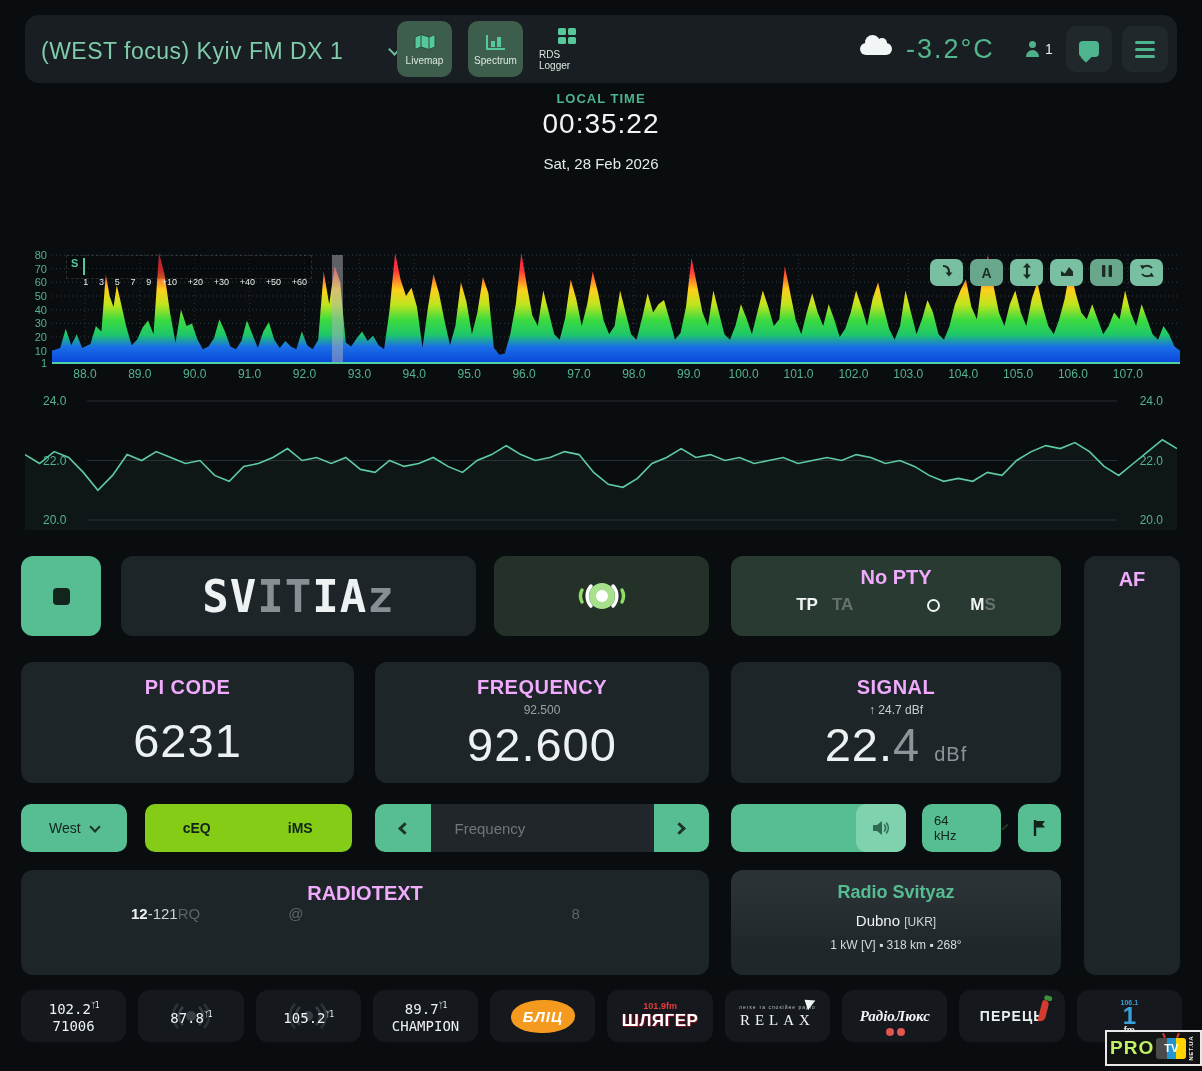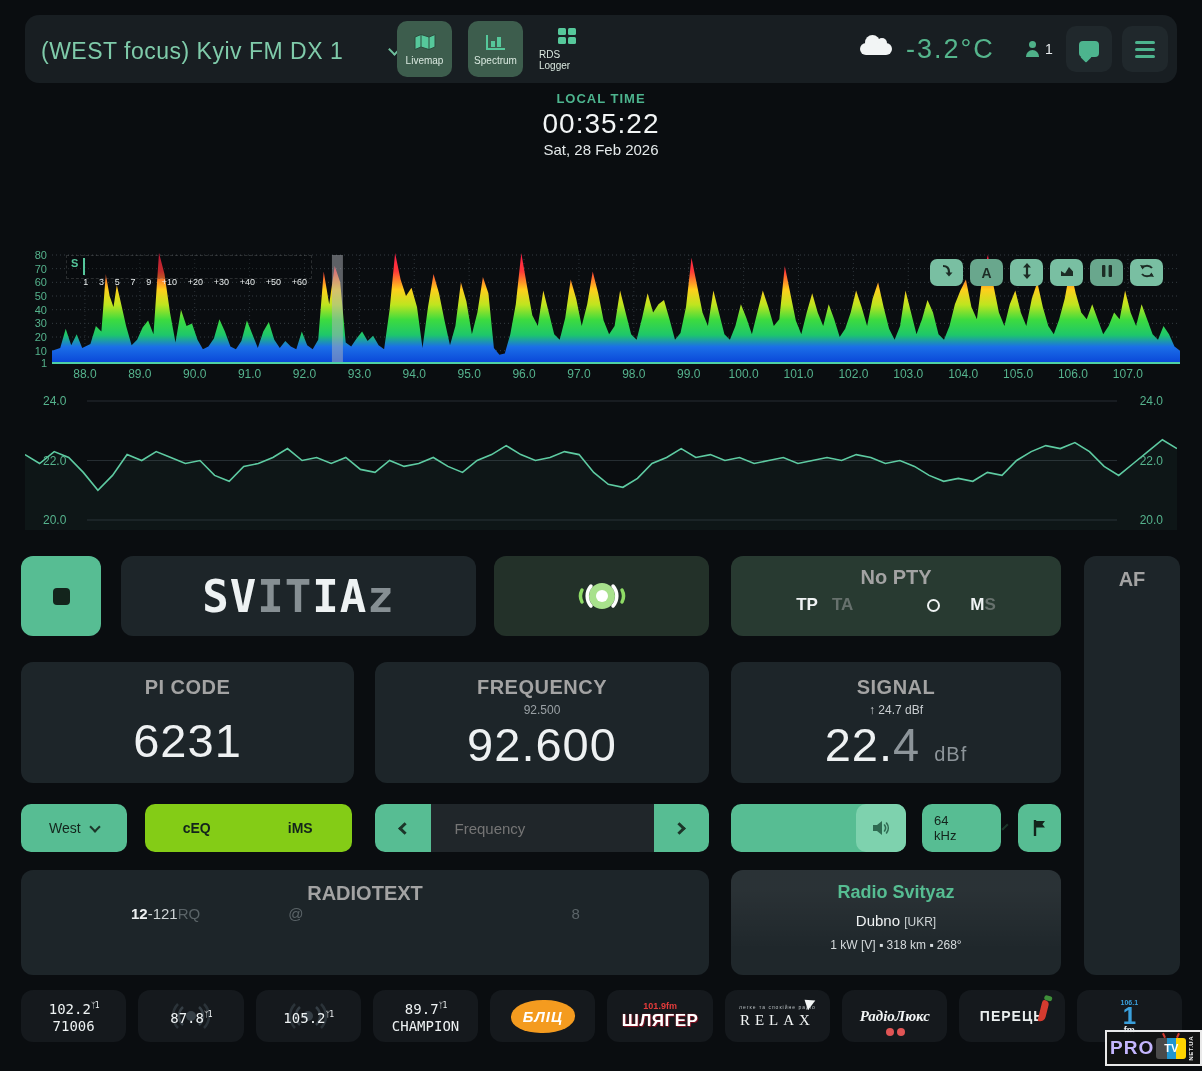--- a/index.html
+++ b/index.html
@@ -33,40 +33,40 @@
   .icon-btn { position:absolute; top:11px; width:46px; height:46px; border-radius:10px; background:#20282c; display:flex; align-items:center; justify-content:center; cursor:pointer; }
   .chatbub { width:20px; height:16px; background:#4db48e; border-radius:4px; position:relative; }
   .chatbub:after { content:""; position:absolute; left:3px; bottom:-4px; width:8px; height:8px; background:#4db48e; transform:rotate(45deg); border-radius:1px; }
   .burger { display:flex; flex-direction:column; gap:4px; }
   .burger i { display:block; width:20px; height:3px; background:#4db48e; border-radius:2px; }
 
   
   .clock { position:absolute; left:0; top:91px; width:1202px; text-align:center; }
   .clock .lbl { color:#4db48e; font-size:13px; font-weight:bold; letter-spacing:1px; }
   .clock .time { color:#f2f5f5; font-size:28px; letter-spacing:1px; margin-top:2px; }
-  .clock .date { color:#e4e9ea; font-size:15px; margin-top:1px;text-align:center; }
+  .clock .date { color:#e4e9ea; font-size:15px; margin-top:15px;text-align:center; }
 
   
   .spec-wrap { position:absolute; left:25px; top:250px; width:1155px; height:136px; }
   .smeter { position:absolute; left:41px; top:5px; width:246px; height:24px;
             border:1px dashed rgba(255,255,255,.14); display:flex; align-items:flex-start; padding:2px 4px; gap:5px; background:rgba(5,8,8,.25); }
   .smeter .s { color:#55c79c; font-size:11px; font-weight:bold; line-height:10px; }
   .smeter .body { flex:1; position:relative; }
   .smeter .track { height:5px; background:rgba(120,150,140,.35); border-left:2px solid #55c79c; position:relative; }
   .smeter .fill { position:absolute; left:0; top:0; bottom:0; background:#21c25a; }
   .smeter .scale { display:flex; justify-content:space-between; margin-top:1px; }
   .smeter .scale span { color:#e9eeee; font-size:9px; }
   .spec-toolbar { position:absolute; left:905px; top:9px; display:flex; gap:7px; }
   .tb-btn { width:33px; height:27px; border-radius:7px; background:#79bfa2; display:flex; align-items:center; justify-content:center; cursor:pointer; }
   .tb-btn.dim { background:#69a78d; }
   .tb-btn svg, .tb-btn span { color:#1d2d26; font-weight:bold; font-size:14px; }
 
   
   .panel { position:absolute; background:#1d2529; border-radius:12px; }
-  .panel .ttl { color:#a3a3a3; font-weight:bold; text-align:center; }
+  .panel .ttl { color:#f0abfc; font-weight:bold; text-align:center; }
   .play-btn { position:absolute; left:21px; top:556px; width:80px; height:80px; background:#57bd93; border-radius:12px; display:flex; align-items:center; justify-content:center; cursor:pointer; }
   .play-btn .sq { width:17px; height:17px; background:#13241c; border-radius:4px; }
   .ps-panel { left:121px; top:556px; width:355px; height:80px; display:flex; align-items:center; justify-content:center; }
   .ps-text { font-family:"DejaVu Sans Mono", monospace; font-size:44px; font-weight:bold; letter-spacing:1px; }
   .ps-text .dim { color:#868f93; } .ps-text .lit { color:#eef2f3; }
   .bcast-panel { left:494px; top:556px; width:215px; height:80px; background:#233129; display:flex; align-items:center; justify-content:center; }
   .pty-panel { left:731px; top:556px; width:330px; height:80px; background:#283a31; padding-top:10px; }
   .pty-panel .ttl { font-size:20px; }
   .pty-flags { display:flex; align-items:center; justify-content:center; margin-top:6px; font-size:17px; font-weight:bold; }
   .pty-flags .tp { color:#f0f3f4; } .pty-flags .ta { color:#67716d; margin-left:14px; }
@@ -133,21 +133,21 @@
   .lg-per { color:#e9eeee; font-weight:bold; font-size:14px; letter-spacing:1px; }
   .lg-per-pep { position:absolute; right:18px; top:10px; width:7px; height:22px; background:#d43b2f; border-radius:4px 6px 8px 2px; transform:rotate(14deg); }
   .lg-per-pep:before { content:""; position:absolute; top:-5px; left:1px; width:8px; height:5px; background:#3f8f3a; border-radius:3px; }
   .lg-one-top { color:#3aa0dc; font-size:7px; font-weight:bold; line-height:7px; }
   .lg-one { color:#3aa0dc; font-size:24px; font-weight:bold; line-height:20px; }
   .lg-one-sub { color:#eef2f3; font-size:9px; font-weight:bold; line-height:8px; }
 
   
   .wm { position:absolute; left:1105px; top:1030px; width:97px; height:36px; background:rgba(18,18,18,.92);
         border:2px solid #e9e9e9; display:flex; align-items:center; padding:0 3px; gap:2px; }
-  .wm .pro { color:#c4b5fd; font-weight:bold; font-size:19px; letter-spacing:1px; }
+  .wm .pro { color:#bef264; font-weight:bold; font-size:19px; letter-spacing:1px; }
   .wm .tv { width:30px; height:21px; border-radius:3px; background:linear-gradient(90deg,#4a4a4a 0 35%,#2196d0 35% 68%,#ffd400 68% 100%); display:flex; align-items:center; justify-content:center; position:relative; }
   .wm .tv:before { content:""; position:absolute; top:-5px; left:7px; width:2px; height:5px; background:#d43b2f; transform:rotate(-25deg); }
   .wm .tv:after { content:""; position:absolute; top:-5px; right:7px; width:2px; height:5px; background:#d43b2f; transform:rotate(25deg); }
   .wm .tv span { color:#fff; font-weight:bold; font-size:11px; }
   .wm .net { color:#efefef; font-size:6px; font-weight:bold; writing-mode:vertical-rl; transform:rotate(180deg); letter-spacing:.5px; }
 </style>
 </head>
 <body>
 
 <div class="header">

